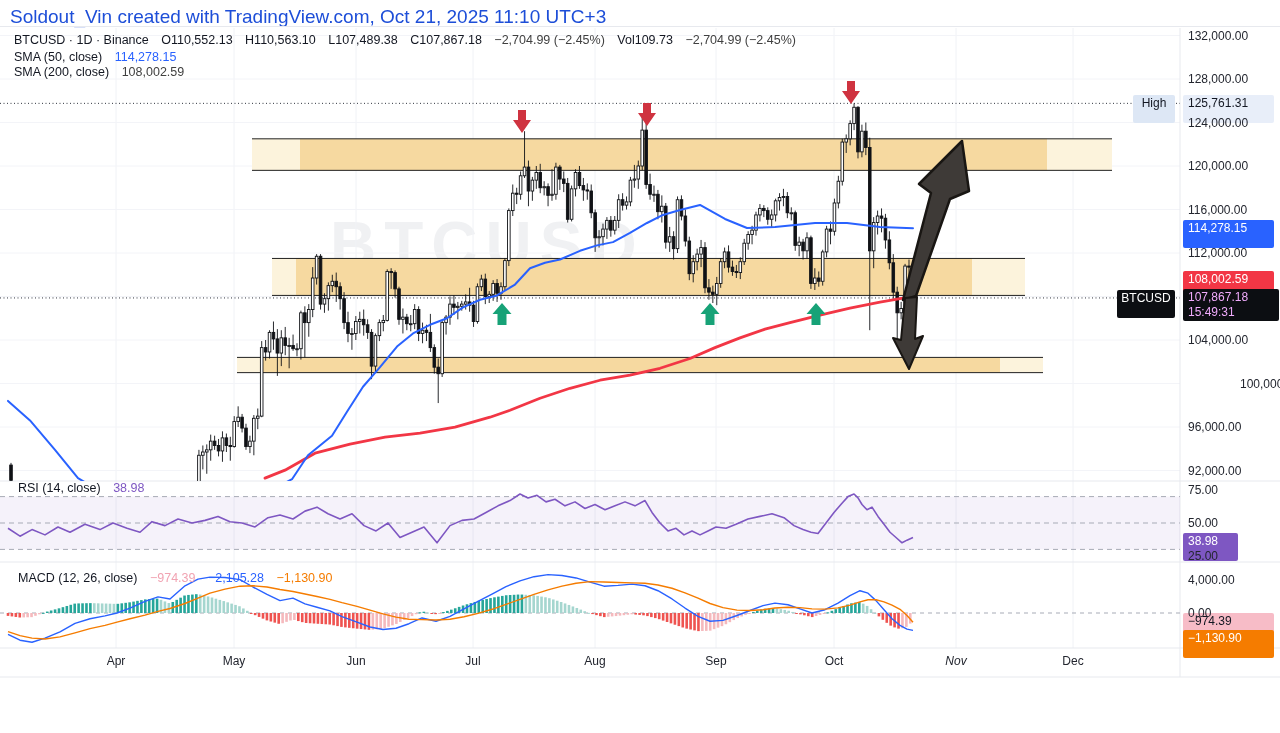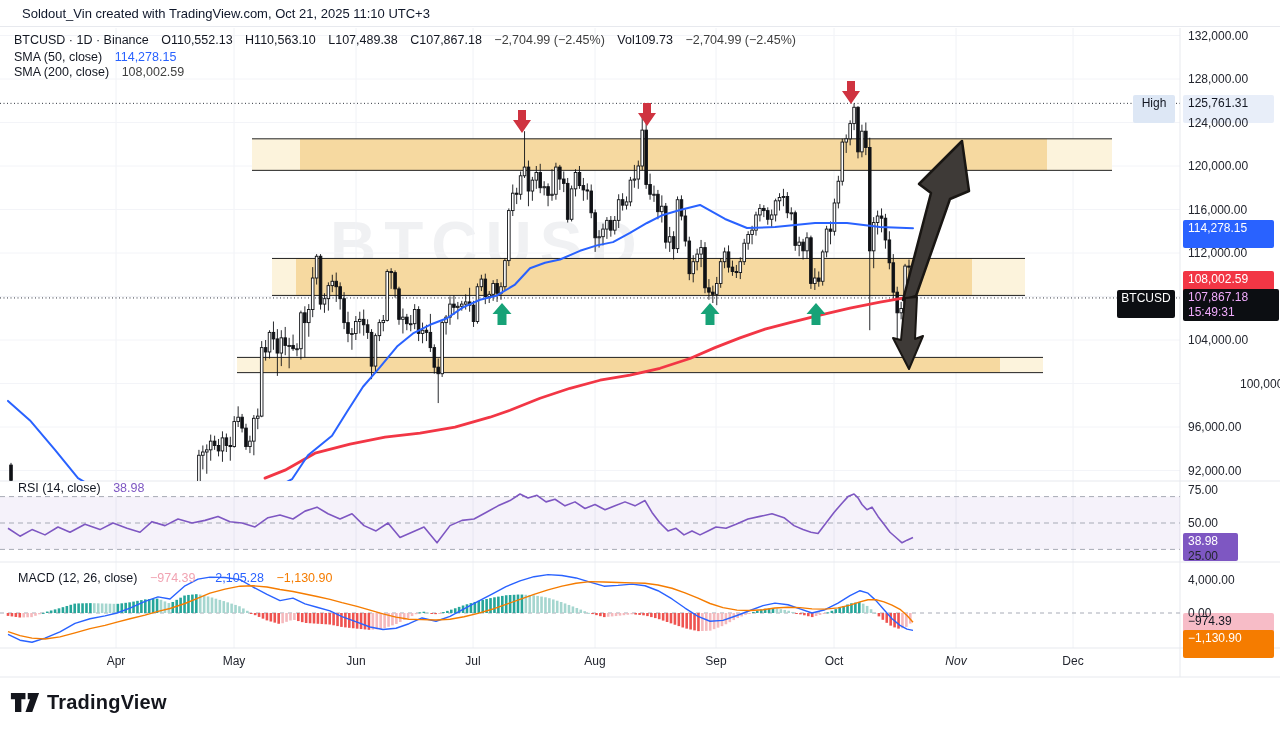--- a/index.html
+++ b/index.html
@@ -3,21 +3,21 @@
 <meta charset="utf-8">
 <style>
   html,body{margin:0;padding:0;background:#fff;}
   #app{position:relative;width:1280px;height:733px;background:#fff;overflow:hidden;
        font-family:"Liberation Sans", sans-serif;color:#131722;}
   .abs{position:absolute;}
   #watermark{z-index:0;font-size:64px;font-weight:700;letter-spacing:8px;
              color:rgba(45,55,85,0.07);}
   #chart-svg{position:absolute;left:0;top:0;z-index:1;}
   .chrome{z-index:2;}
-  #credit-bar{left:22px;top:6px;font-size:13px;color:#0f172a;}
+  #credit-bar{left:10px;top:6px;font-size:19px;color:#1d4ed8;}
   .hline{height:1px;background:#e7e9ee;left:0;width:1280px;}
   .legend-row{left:14px;font-size:12.5px;white-space:nowrap;}
   .legend-row span{margin-right:9px;}
   .val-blue{color:#2962ff;}
   .val-red{color:#404040;}
   .val-purple{color:#7e57c2;}
   .val-pink{color:#f1a3b2;}
   .val-orange{color:#f57c00;}
   .axis-label{left:1188px;font-size:12px;color:#23262f;white-space:nowrap;}
   .badge{left:1183px;width:86px;font-size:12px;height:28px;line-height:16px;
@@ -756,27 +756,20 @@
   <div class="abs chrome badge" style="top:271px;background:#f23645;color:#fff;">108,002.59</div>
   <div class="abs chrome badge" style="left:1117px;top:290px;width:58px;background:#0c0e12;color:#fff;text-align:center;padding-left:0;">BTCUSD</div>
   <div class="abs chrome" style="left:1183px;top:289px;width:91px;background:#0c0e12;color:#f0abfc;border-radius:2px;font-size:12px;line-height:15px;padding:1px 0 1px 5px;">
     <div>107,867.18</div>
     <div>15:49:31</div>
   </div>
   <div class="abs chrome badge" style="top:533px;width:50px;background:#7e57c2;color:#fff;">38.98</div>
   <div class="abs chrome badge" style="top:613px;background:#f7bcc7;color:#131722;">−974.39</div>
   <div class="abs chrome badge" style="top:630px;background:#f57c00;color:#fff;">−1,130.90</div>
 
-  <div class="abs chrome" id="logo-row">
-    <svg width="30" height="27" viewBox="0 0 33 27">
-      <path d="M1,3 H17 V10 H12.5 V24 H5.5 V10 H1 Z" fill="#14161d"></path>
-      <path d="M19.5,3 H32 L24.5,24 H17 L22,10 H19.5 Z" fill="#14161d"></path>
-    </svg>
-    <span id="logo-text">TradingView</span>
-  </div>
 
 <div class="abs chrome axis-label" style="top: 28.5px; left: 1188px;">132,000.00</div>
     <div class="abs chrome axis-label" style="top: 72px; left: 1188px;">128,000.00</div>
     <div class="abs chrome axis-label" style="top: 115.5px; left: 1188px;">124,000.00</div>
     <div class="abs chrome axis-label" style="top: 159px; left: 1188px;">120,000.00</div>
     <div class="abs chrome axis-label" style="top: 202.5px; left: 1188px;">116,000.00</div>
     <div class="abs chrome axis-label" style="top: 246px; left: 1188px;">112,000.00</div>
     <div class="abs chrome axis-label" style="top: 333px; left: 1188px;">104,000.00</div>
     <div class="abs chrome axis-label" style="top: 376.5px; left: 1240px;">100,000.00</div>
     <div class="abs chrome axis-label" style="top: 420px; left: 1188px;">96,000.00</div>

